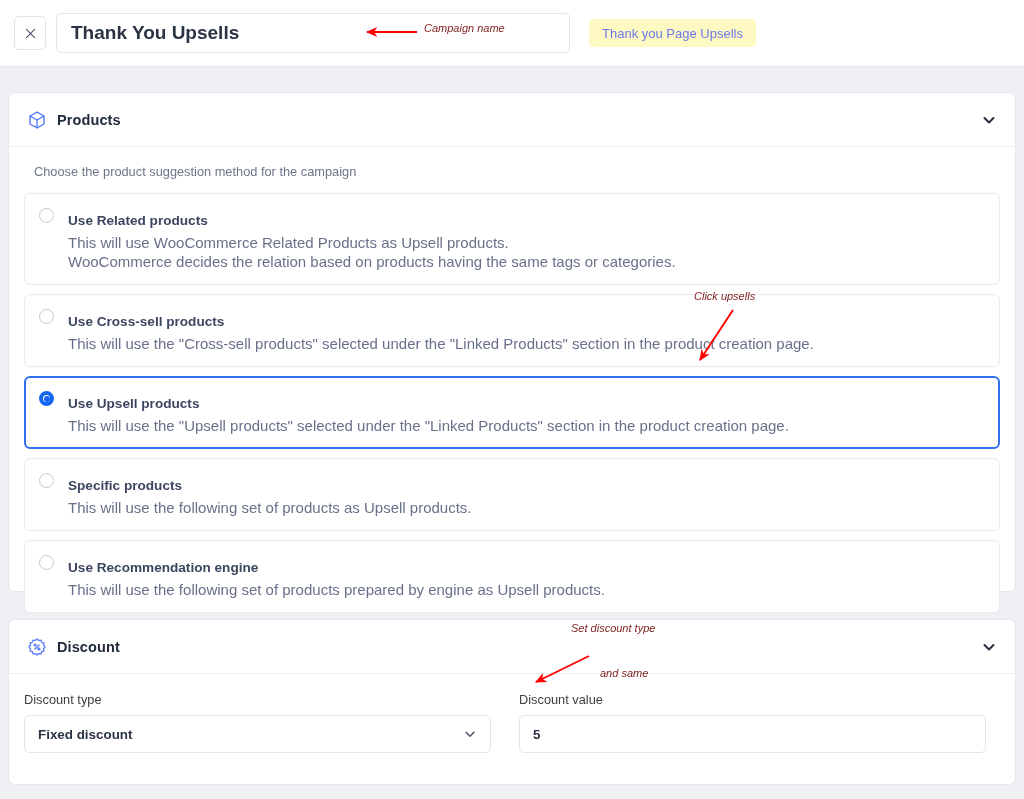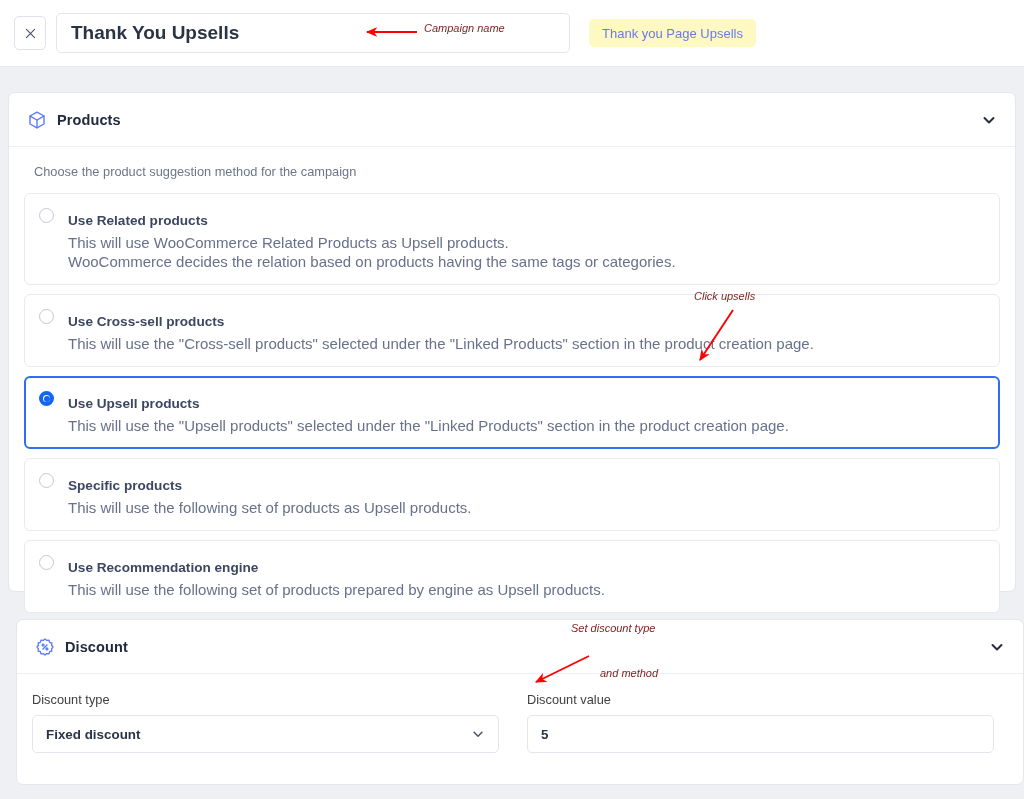--- a/index.html
+++ b/index.html
@@ -64,21 +64,21 @@
   }
 
   
   .card {
     position: absolute;
     background: #ffffff;
     border: 1px solid #e4e7ee;
     border-radius: 7px;
   }
   #products-card { left: 8px; top: 92px; width: 1008px; height: 500px; }
-  #discount-card { left: 16px; top: 619px; width: 1008px; height: 166px; }
+  #discount-card { left: 8px; top: 619px; width: 1008px; height: 166px; }
 
   .card-head {
     height: 54px;
     display: flex; align-items: center;
     padding: 0 18px 0 18px;
     border-bottom: 1px solid #eceef3;
   }
   .card-head .title {
     font-size: 14.5px;
     font-weight: bold;
@@ -309,21 +309,21 @@
   <svg class="anno-svg" style="left:686px; top:306px;" width="70" height="62">
     <defs>
       <marker id="ah2" markerWidth="7" markerHeight="7" refX="5.4" refY="3" orient="auto">
         <path d="M6,3 L0,0.4 L1.7,3 L0,5.6 Z" fill="#ff0000"></path>
       </marker>
     </defs>
     <line x1="47" y1="4" x2="14" y2="54" stroke="#ff0000" stroke-width="1.9" marker-end="url(#ah2)"></line>
   </svg>
 
   <div class="anno" style="left:571px; top:618px;">Set discount type</div>
-  <div class="anno" style="left:600px; top:663px;">and method</div>
+  <div class="anno" style="left:600px; top:663px;">and same</div>
   <svg class="anno-svg" style="left:527px; top:652px;" width="70" height="36">
     <defs>
       <marker id="ah3" markerWidth="7" markerHeight="7" refX="5.4" refY="3" orient="auto">
         <path d="M6,3 L0,0.4 L1.7,3 L0,5.6 Z" fill="#ff0000"></path>
       </marker>
     </defs>
     <line x1="62" y1="4" x2="9" y2="30" stroke="#ff0000" stroke-width="1.9" marker-end="url(#ah3)"></line>
   </svg>
 
 </div>

